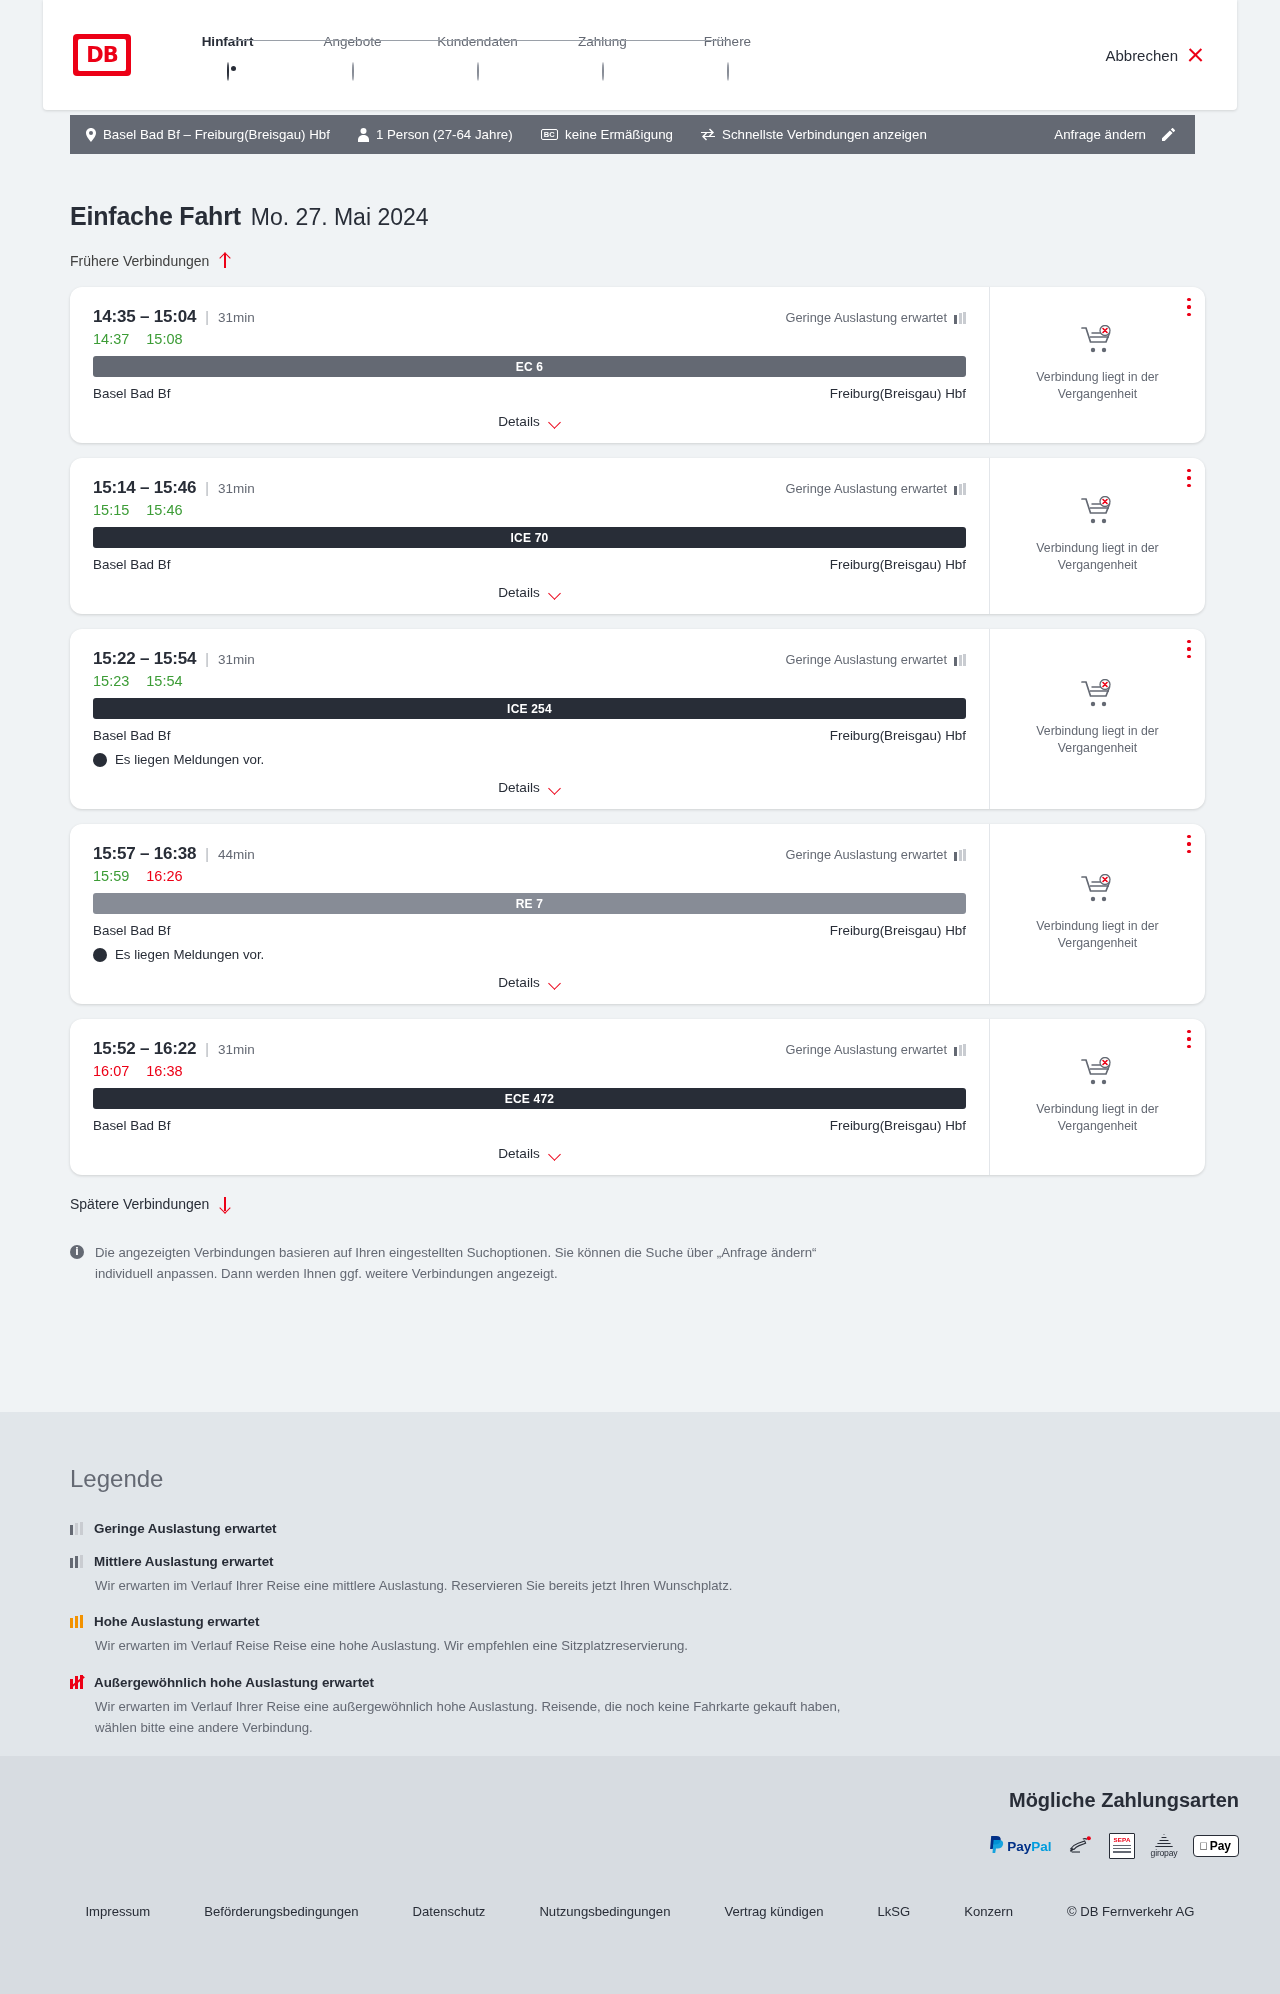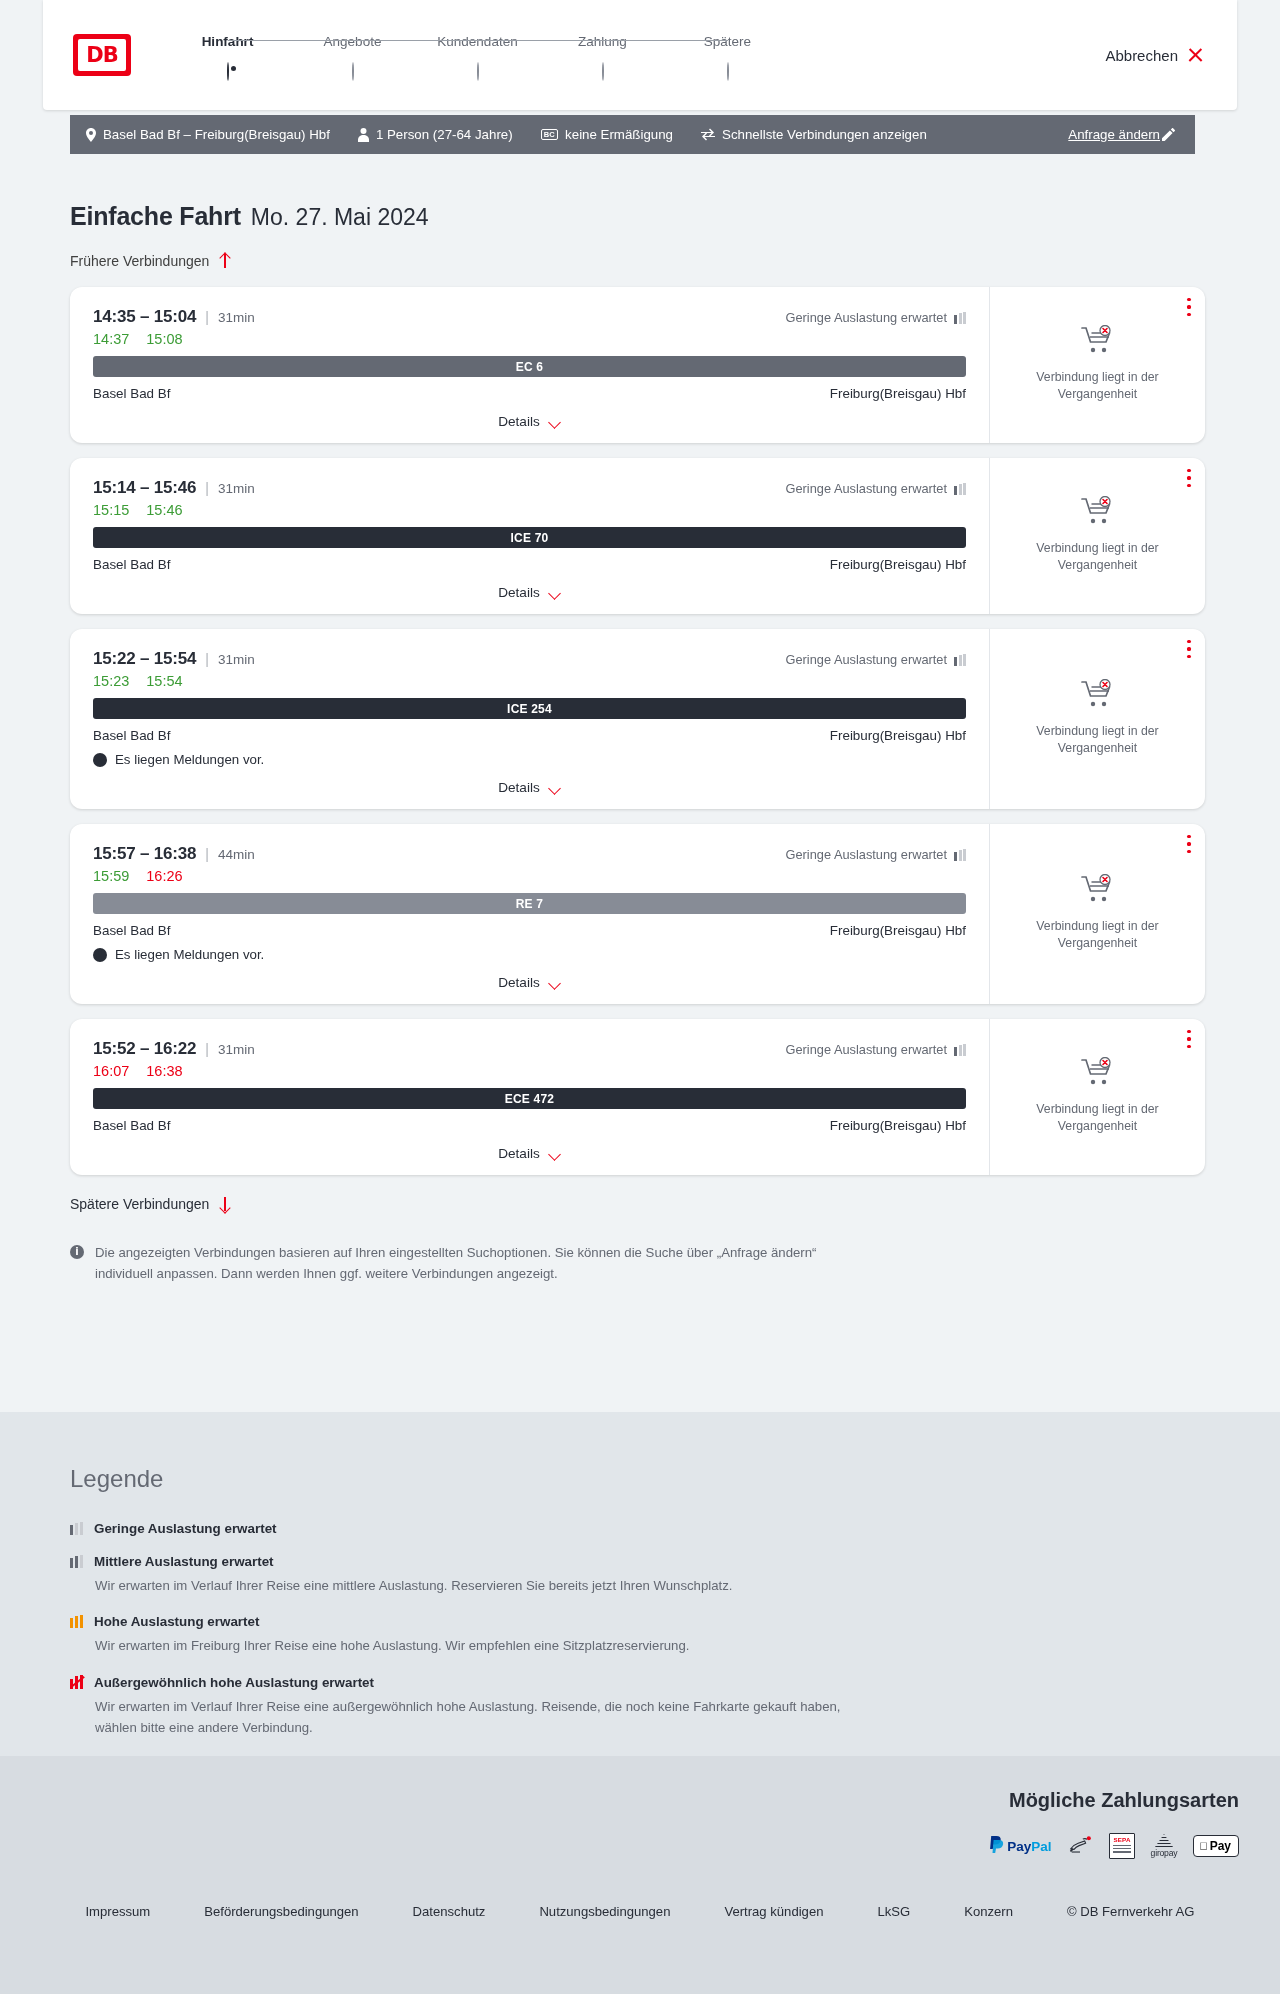--- a/index.html
+++ b/index.html
@@ -58,21 +58,21 @@
   .x-icon::before{transform:rotate(45deg);}
   .x-icon::after{transform:rotate(-45deg);}
 
   
   .search-bar{
     position:absolute;left:70px;top:115px;width:1125px;height:39px;
     background:#646973;color:#fff;display:flex;align-items:center;
     font-size:13.3px;padding:0 16px;
   }
   .sb-item{display:flex;align-items:center;gap:7px;margin-right:28px;white-space:nowrap;}
-  .sb-item.last{margin-left:auto;margin-right:4px;gap:2px;cursor:pointer;text-decoration:underline;}
+  .sb-item.last{margin-left:auto;margin-right:4px;gap:16px;cursor:pointer;}
   .ico{display:inline-flex;align-items:center;justify-content:center;flex:0 0 auto;}
   .bc-badge{
     border:1.2px solid #fff;border-radius:2px;font-size:7.5px;
     padding:1px 2px;line-height:1;font-weight:bold;letter-spacing:.3px;
   }
 
   
   .content{position:absolute;left:0;top:154px;width:1280px;}
   .title-row{margin:48px 0 0 70px;display:flex;align-items:baseline;gap:10px;}
   .title-main{font-size:25px;font-weight:bold;letter-spacing:-.2px;}
@@ -255,21 +255,21 @@
   <div class="db-logo">
     <div class="db-logo-inner">DB</div>
   </div>
 
   <div class="stepper">
     <div class="stepper-labels" id="stepper-labels">
         <div class="step active"><span class="step-label">Hinfahrt</span><span class="step-dot"></span><span class="step-line"></span></div>
         <div class="step"><span class="step-label">Angebote</span><span class="step-dot"></span><span class="step-line"></span></div>
         <div class="step"><span class="step-label">Kundendaten</span><span class="step-dot"></span><span class="step-line"></span></div>
         <div class="step"><span class="step-label">Zahlung</span><span class="step-dot"></span><span class="step-line"></span></div>
-        <div class="step"><span class="step-label">Spätere</span><span class="step-dot"></span></div>
+        <div class="step"><span class="step-label">Frühere</span><span class="step-dot"></span></div>
       </div>
   </div>
 
   <div class="cancel-btn">
     <span>Abbrechen</span>
     <span class="x-icon"></span>
   </div>
 </div>
 
 <div class="search-bar">
@@ -608,21 +608,21 @@
       </div>
       <div class="leg-item">
         <div class="leg-head">
           <span class="leg-bars">
             <i style="background:#f39200"></i>
             <i style="background:#f39200"></i>
             <i style="background:#f39200"></i>
           </span>
           <span>Hohe Auslastung erwartet</span>
         </div>
-        <div class="leg-desc">Wir erwarten im Freiburg Ihrer Reise eine hohe Auslastung. Wir empfehlen eine Sitzplatzreservierung.</div>
+        <div class="leg-desc">Wir erwarten im Verlauf Reise Reise eine hohe Auslastung. Wir empfehlen eine Sitzplatzreservierung.</div>
       </div>
       <div class="leg-item">
         <div class="leg-head">
           <span class="leg-x">
             <i style="background:#ec0016"></i>
             <i style="background:#ec0016"></i>
             <i style="background:#ec0016"></i>
           </span>
           <span>Außergewöhnlich hohe Auslastung erwartet</span>
         </div>

